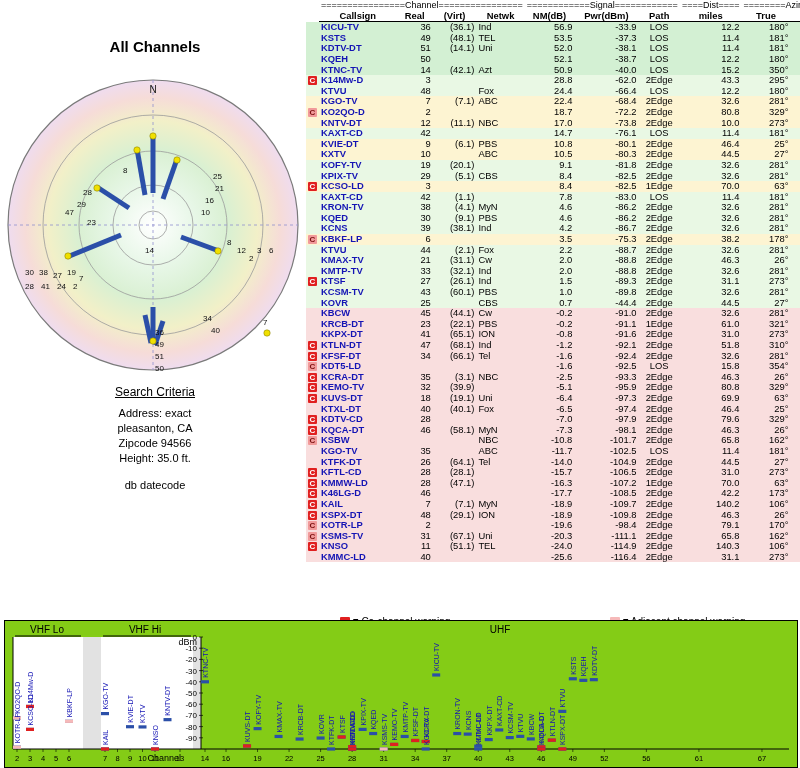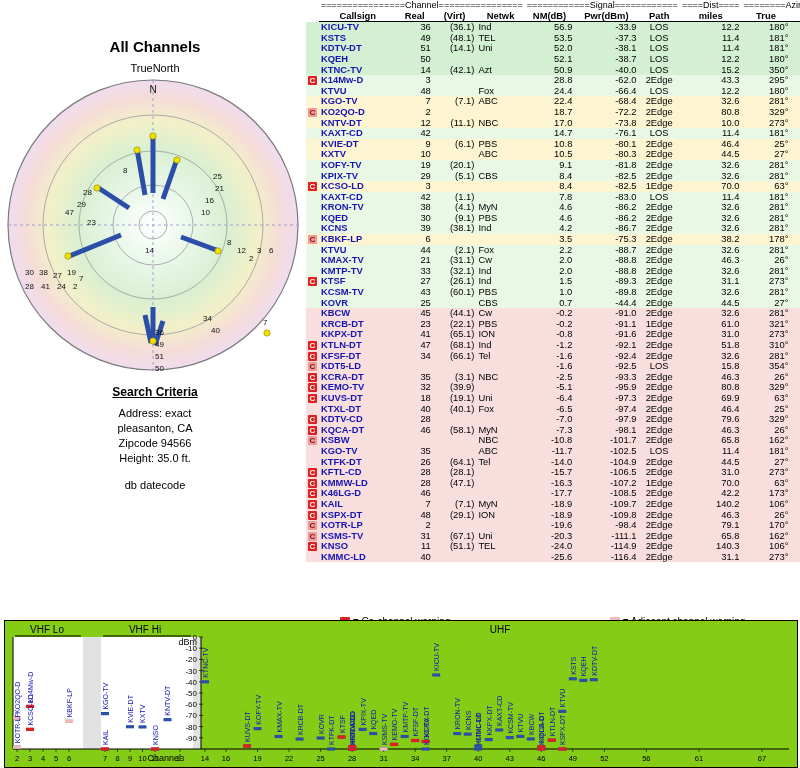--- a/index.html
+++ b/index.html
@@ -8,21 +8,21 @@
 
   
   #left{left:0;top:0;width:310px;height:612px;padding-left:41px;}
   #all-channels-title{position:absolute;left:0;top:38px;width:310px;text-align:center;font-size:15px;font-weight:bold;color:#000;}
   #truenorth-label{position:absolute;left:0;top:62px;width:310px;text-align:center;font-size:11px;color:#000;}
 
   #polar-wrap{position:absolute;left:5px;top:75px;width:300px;height:300px;}
   #polar-wrap svg{display:block;}
 
   #search-criteria{position:absolute;left:0;top:385px;width:310px;text-align:center;font-size:11px;color:#000;line-height:15px;}
-  #search-criteria .hdr{font-weight:bold;text-decoration:underline;font-size:12px;}
+  #search-criteria .hdr{font-weight:normal;text-decoration:underline;font-size:12px;}
   #tvfool-link{position:absolute;left:0;top:588px;width:310px;text-align:center;font-size:11px;color:#2222cc;text-decoration:underline;}
 
   
   #table-panel{left:306px;top:0;width:494px;height:612px;}
   table.rep{border-collapse:collapse;font-family:"Liberation Sans",sans-serif;font-size:9.4px;}
   table.rep td{padding:0 2px;white-space:nowrap;line-height:10.6px;}
   .grp{font-size:9px;color:#000;text-align:center;}
   .hdr-cell{font-size:9.4px;font-weight:bold;color:#000;text-align:center;border-bottom:1px solid #000;}
   .c-call{text-align:left;}
   .c-num{text-align:right;}
@@ -41,21 +41,20 @@
 
   
   #bottom{left:4px;top:620px;width:792px;height:146px;border:1px solid #000;background:#84cc16;}
   #bottom svg{display:block;}
 </style>
 </head>
 <body>
 
 <div class="panel" id="left">
   <div id="all-channels-title">All Channels</div>
-  <div id="truenorth-label">TrueNorth</div>
 
   <div id="polar-wrap">
     <svg width="300" height="300" viewBox="0 0 300 300">
       <defs>
         <radialGradient id="rg" cx="50%" cy="50%" r="50%">
           <stop offset="0%" stop-color="#ffffff"></stop>
           <stop offset="28%" stop-color="#e8f7e8"></stop>
           <stop offset="52%" stop-color="#d9f0d2"></stop>
           <stop offset="72%" stop-color="#f2f0c8"></stop>
           <stop offset="88%" stop-color="#f6dcd8"></stop>

